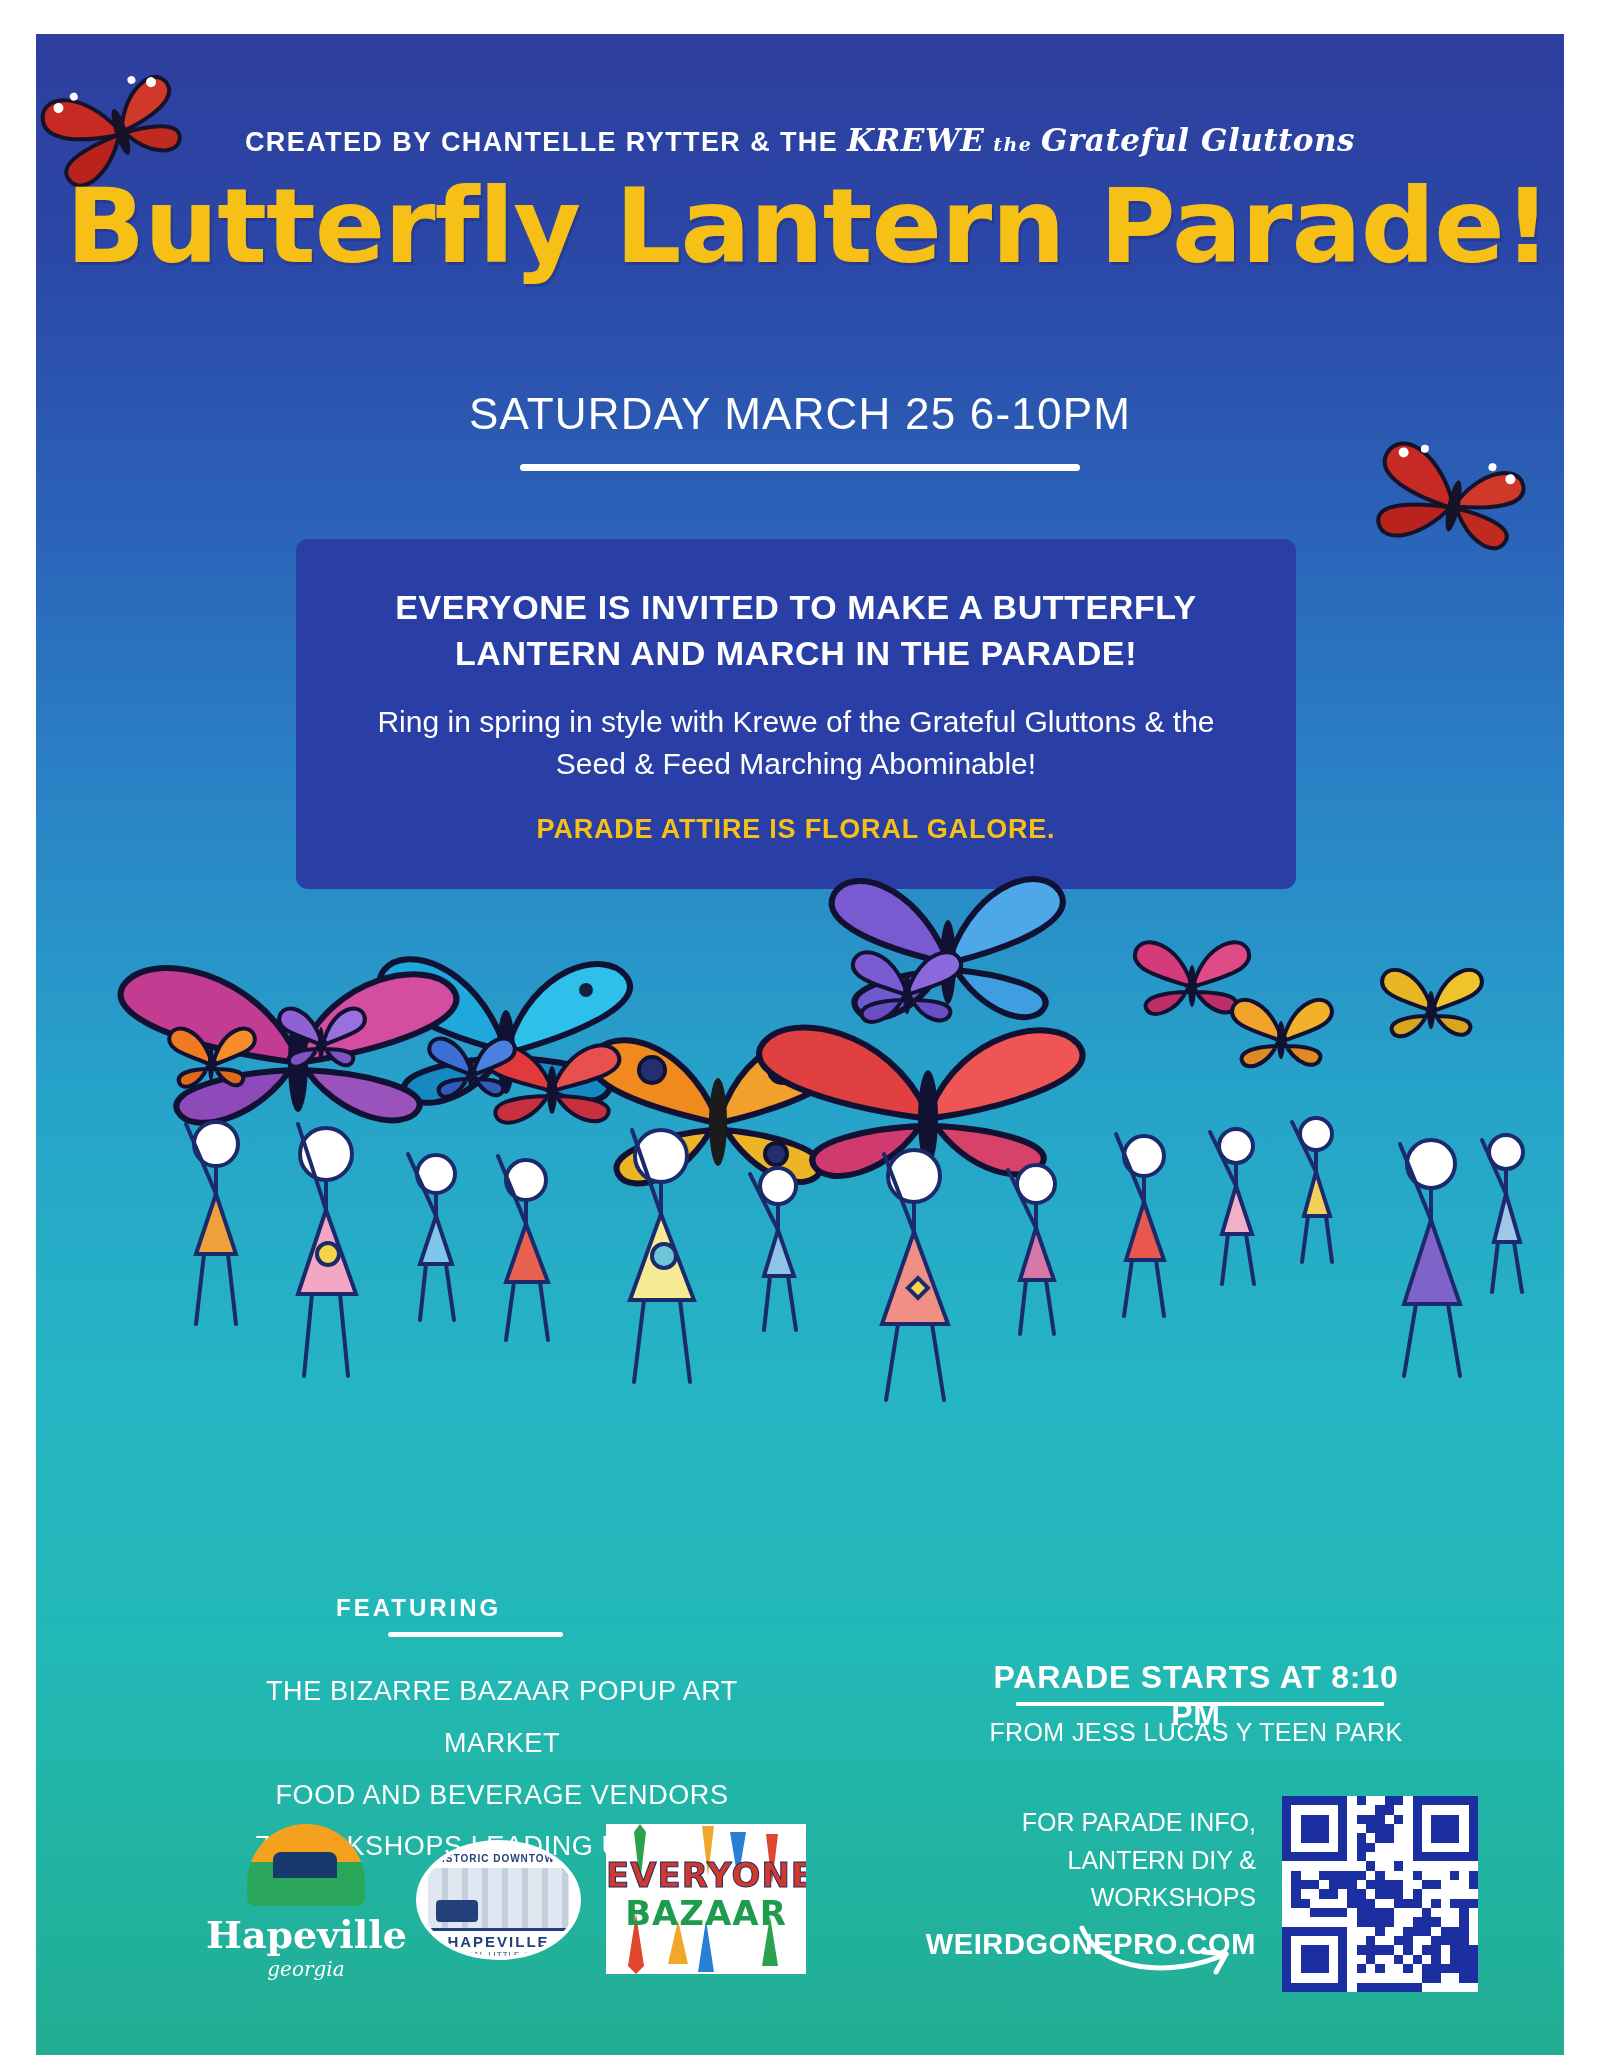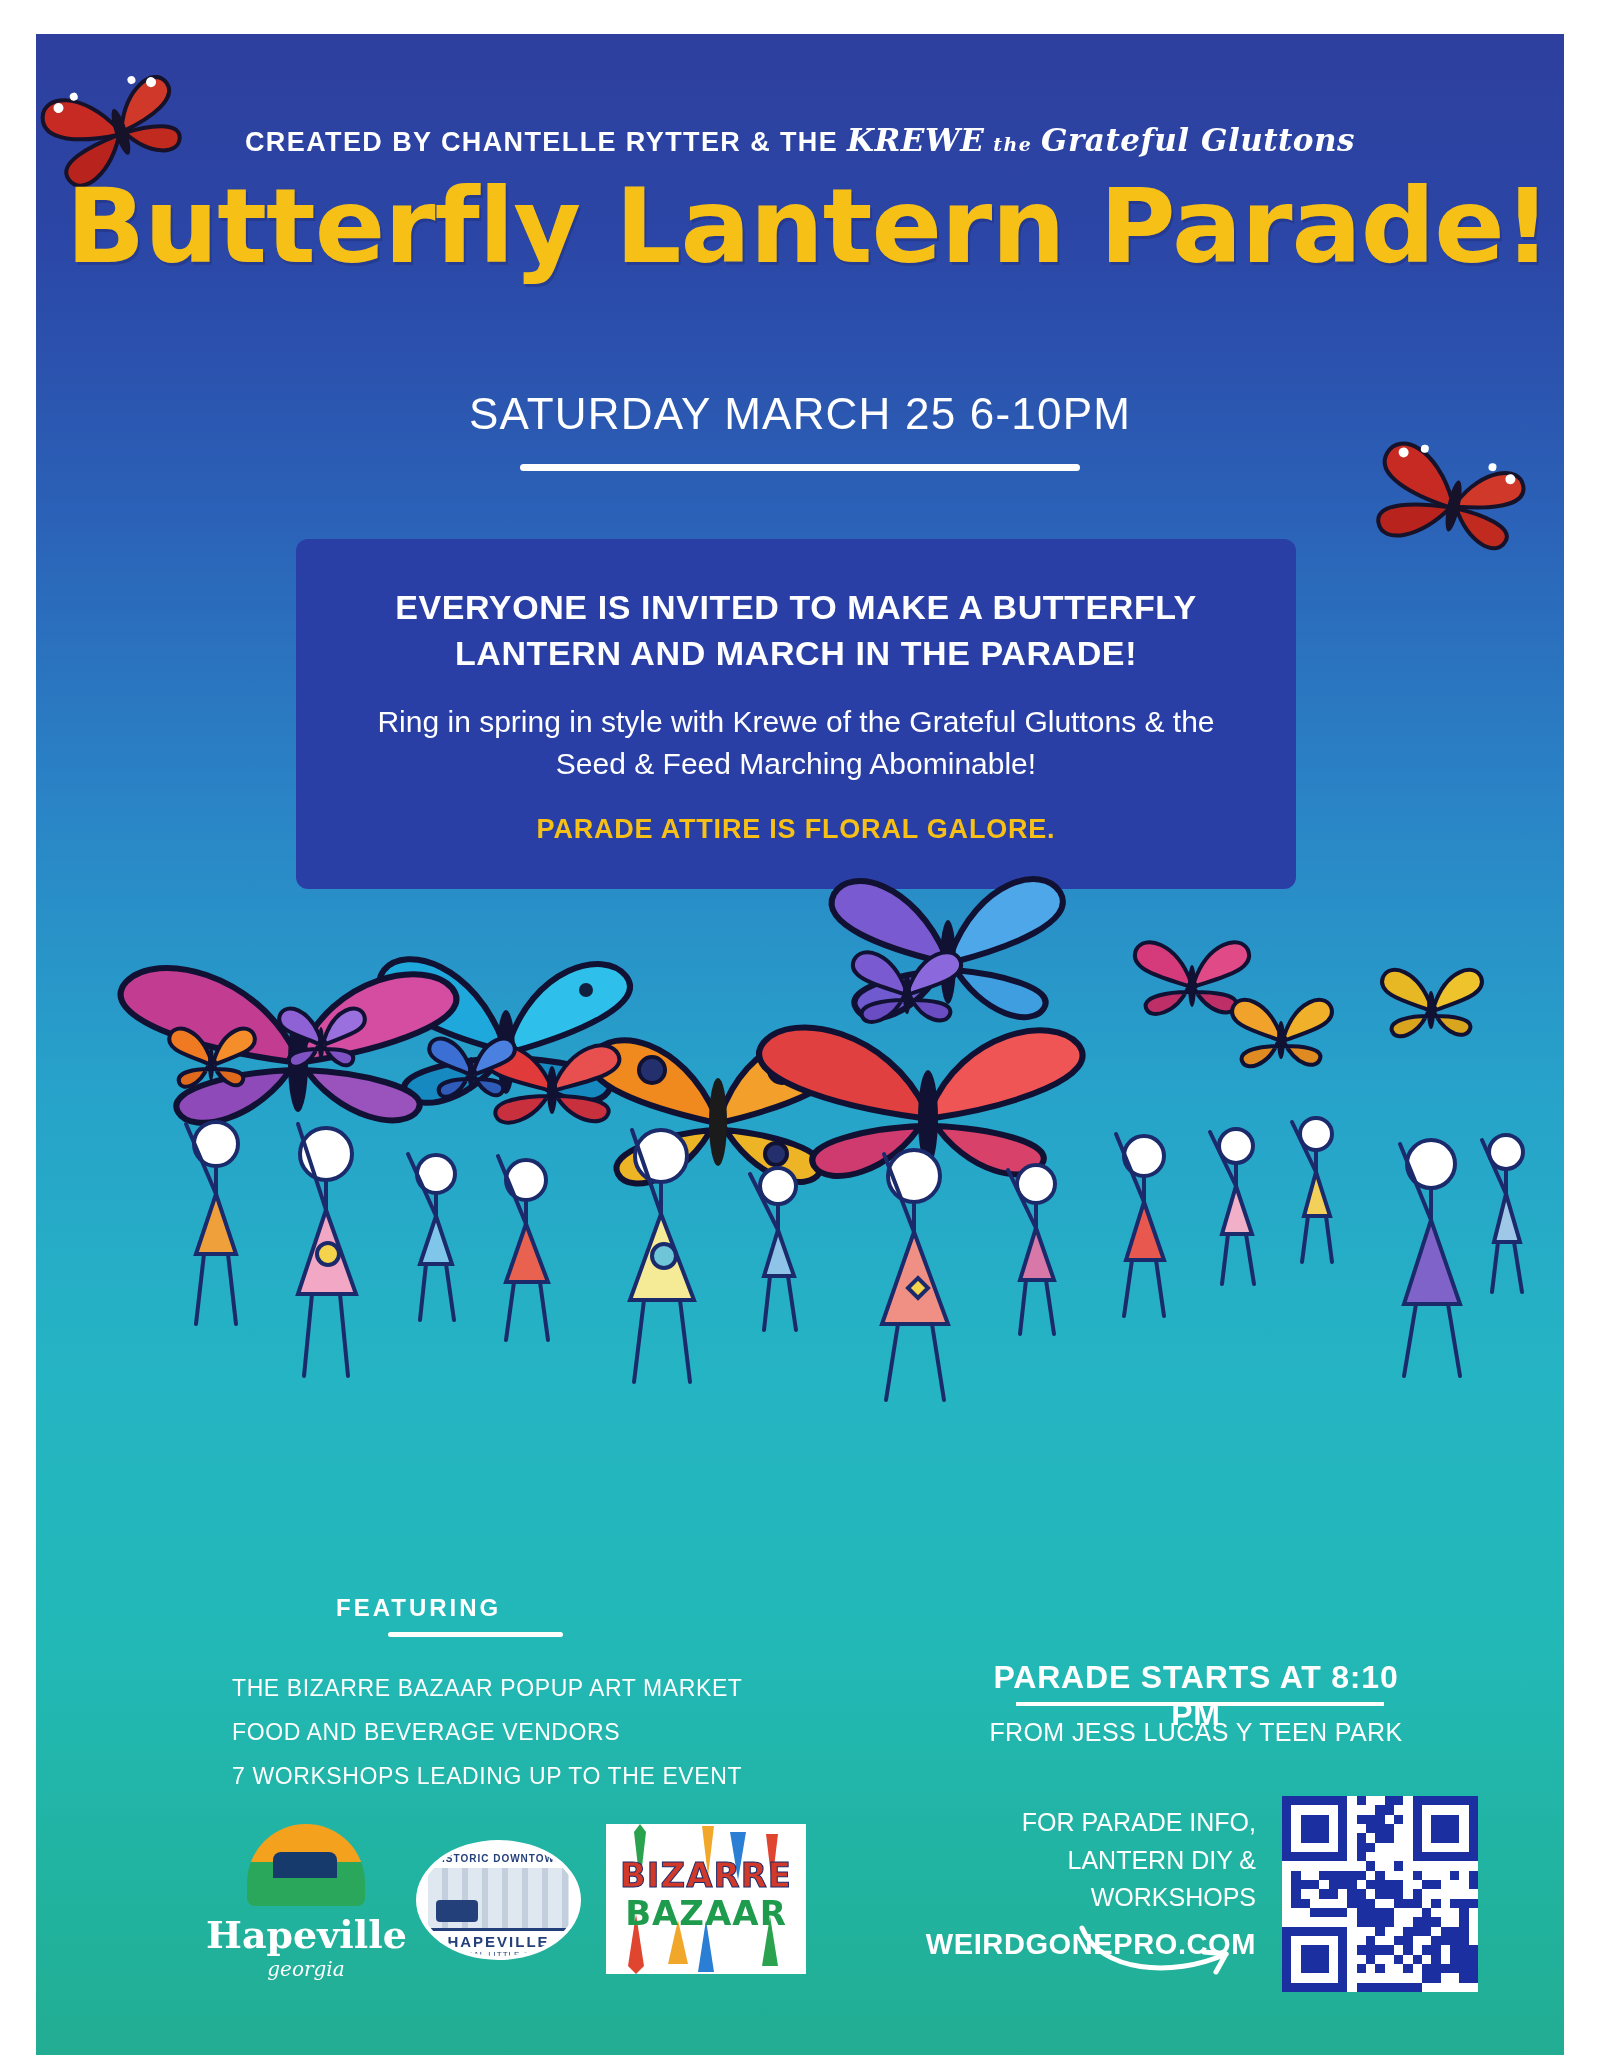--- a/index.html
+++ b/index.html
@@ -164,25 +164,25 @@
     height: 5px;
     background: #ffffff;
     border-radius: 3px;
   }
   .featuring-list {
     position: absolute;
     top: 1632px;
     left: 196px;
     width: 540px;
     color: #ffffff;
-    font-size: 23px;
+    font-size: 27px;
     line-height: 1.92;
     letter-spacing: 0.6px;
     font-weight: normal;
-    text-align: left;
+    text-align: center;
   }
 
   .parade-start {
     position: absolute;
     top: 1625px;
     left: 930px;
     width: 460px;
     text-align: center;
     color: #ffffff;
     font-size: 32px;
@@ -1165,19 +1165,19 @@
         <svg style="position:absolute;left:0;top:0;" width="200" height="150" viewBox="0 0 200 150">
           <path d="M28 8 L34 60 L40 8 L34 0 Z" fill="#2aa24e"></path>
           <path d="M22 142 L30 90 L38 142 L30 150 Z" fill="#e0452f"></path>
           <path d="M96 2 L102 52 L108 2 Z" fill="#f0a72a"></path>
           <path d="M92 148 L100 96 L108 148 Z" fill="#2a7fd4"></path>
           <path d="M160 10 L166 60 L172 10 Z" fill="#e0452f"></path>
           <path d="M156 142 L164 92 L172 142 Z" fill="#2aa24e"></path>
           <path d="M62 140 L72 96 L82 140 Z" fill="#f0a72a"></path>
           <path d="M124 8 L132 56 L140 8 Z" fill="#2a7fd4"></path>
         </svg>
-        <div class="bz">BIZARRE</div>
+        <div class="bz">EVERYONE</div>
         <div class="bz2">BAZAAR</div>
       </div>
     </div>
 
   </div>
 </div>
 
 </body></html>

